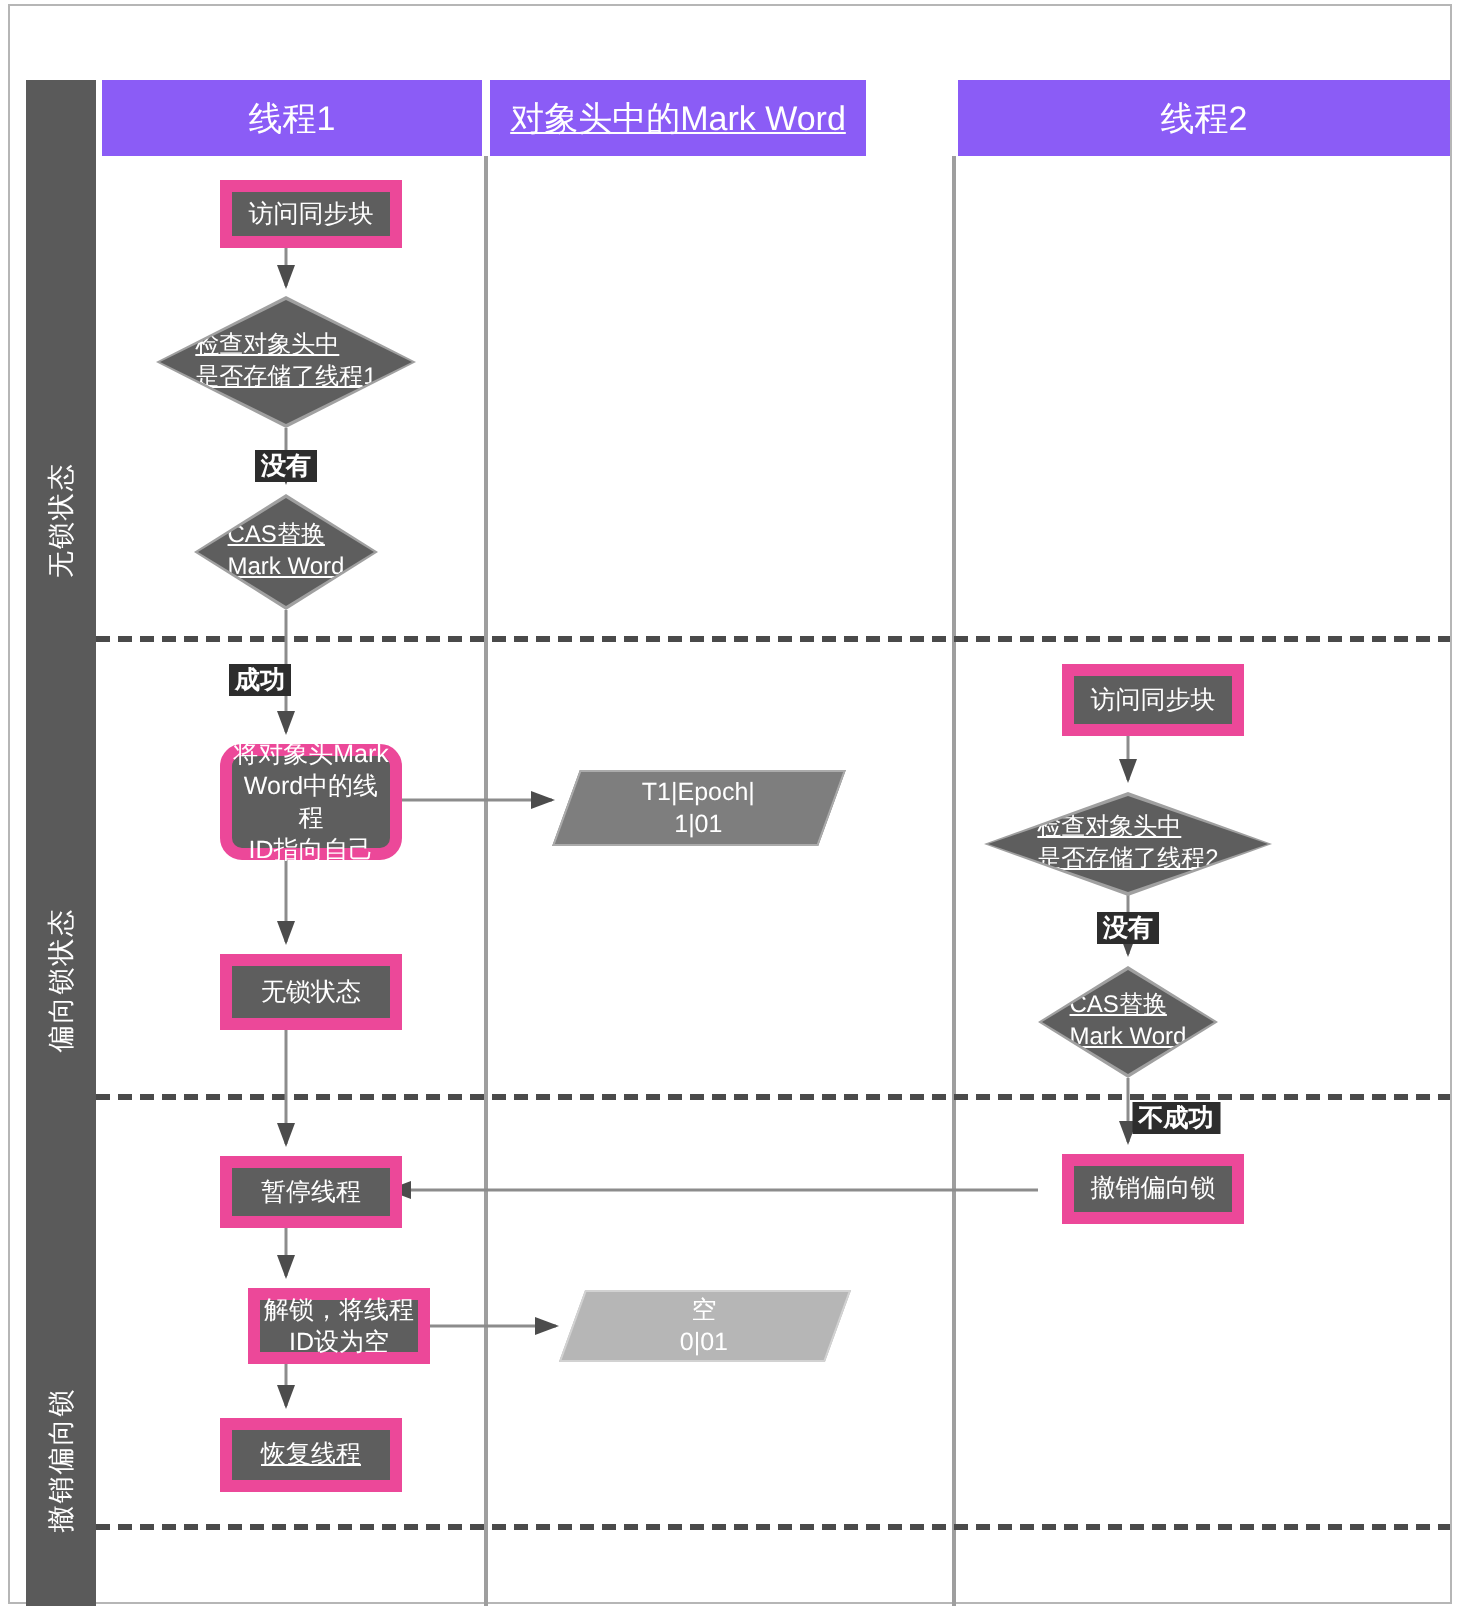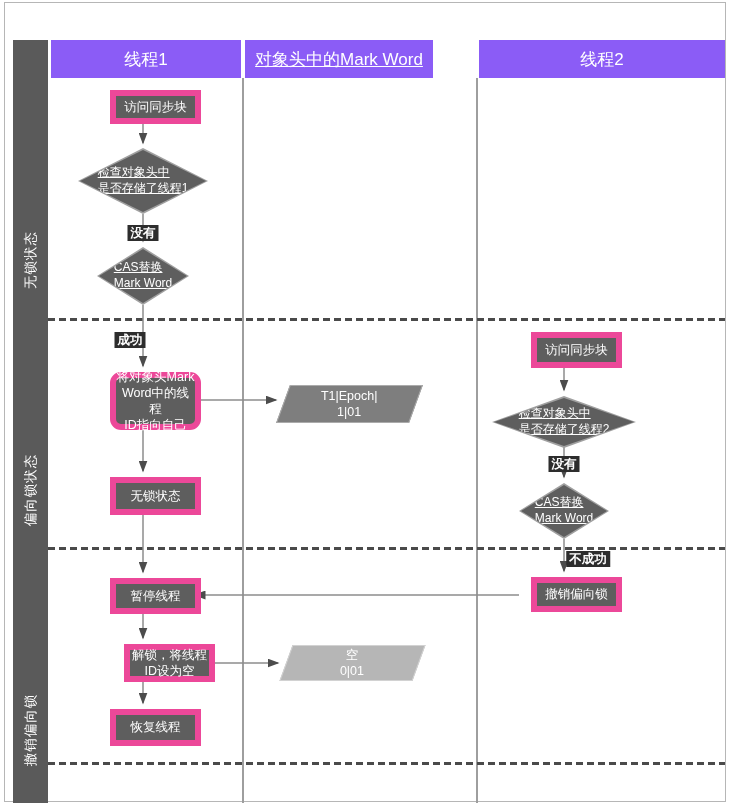--- a/index.html
+++ b/index.html
@@ -110,21 +110,21 @@
 Word中的线程
 ID指向自己</div>
 
   <div class="node" style="left:98px;top:477px;width:91px;height:38px;">无锁状态</div>
 
   <div class="node" style="left:98px;top:578px;width:91px;height:36px;">暂停线程</div>
 
   <div class="node" style="left:112px;top:644px;width:91px;height:38px;">解锁，将线程
 ID设为空</div>
 
-  <div class="node" style="left:98px;top:709px;width:91px;height:37px;">恢复线程</div>
+  <div class="node" style="left:98px;top:709px;width:91px;height:37px;text-decoration:underline;">恢复线程</div>
 
   <div class="para para-dark" style="left:283px;top:385px;width:133px;height:38px;">
     <div class="para-text">T1|Epoch|
 1|01</div>
   </div>
 
   <div class="para para-light" style="left:286px;top:645px;width:133px;height:36px;">
     <div class="para-text">空
 0|01</div>
   </div>

